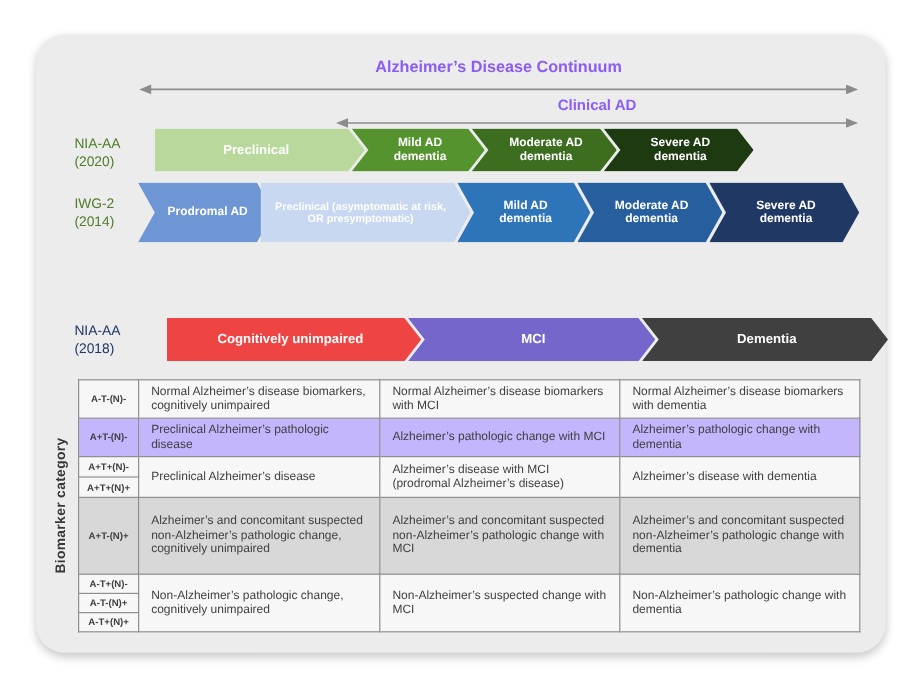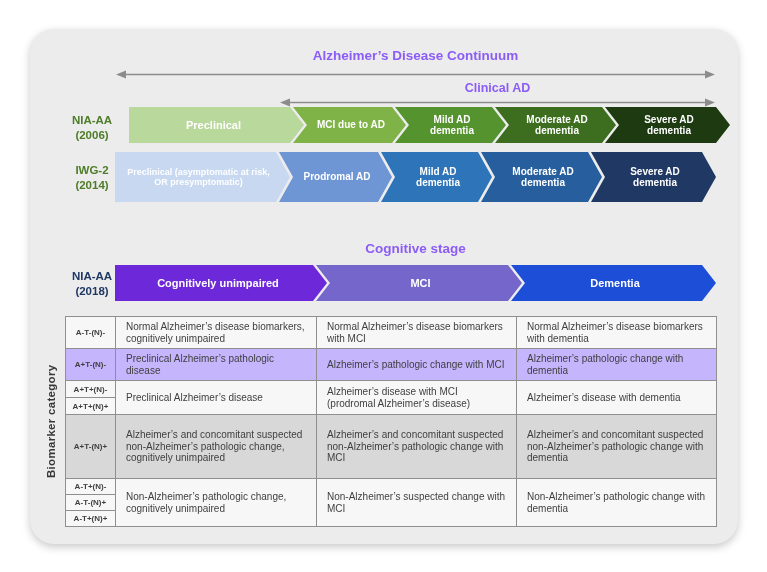--- a/index.html
+++ b/index.html
@@ -25,21 +25,21 @@
   }
   .chev.first {
     clip-path: polygon(0 0, calc(100% - 14px) 0, 100% 50%, calc(100% - 14px) 100%, 0 100%);
     padding-left:10px;
   }
   .chev + .chev { margin-left:-11px; }
   .band-g .chev, .band-b .chev { font-size:10px; }
   .band-b .chev.first { font-size:9px; padding-right:18px; }
   .band-p .chev { font-size:11px; }
   .row-label {
-    position:absolute; text-align:center; font-weight:700; font-size:11.5px; line-height:1.3;
+    position:absolute; text-align:left; font-weight:400; font-size:11.5px; line-height:1.3;
   }
   .biotable { border-collapse:collapse; table-layout:fixed; }
   .biotable td { border:1px solid #8f8f8f; color:#3f3f3f; vertical-align:middle; }
   .biotable td.code { font-size:8px; font-weight:700; text-align:center; padding:0 1px; }
   .biotable td.cell { font-size:10px; padding:2px 10px; line-height:1.18; }
   .side-label {
     position:absolute; left:8px; top:287px; height:210px; width:26px;
     writing-mode:vertical-rl; transform:rotate(180deg);
     display:flex; align-items:center; justify-content:center;
     font-weight:700; font-size:11.5px; color:#383838; letter-spacing:0.3px;
@@ -62,79 +62,75 @@
     <div class="abs fig-title" style="left:249px; top:52px; width:437px; font-size:12.5px;">Clinical AD</div>
 
     <svg class="abs" style="left:249px; top:68px;" width="437" height="11">
       <line x1="10" y1="5.5" x2="427" y2="5.5" stroke="#8c8c8c" stroke-width="1.4"></line>
       <polygon points="1,5.5 11,1.5 11,9.5" fill="#8c8c8c"></polygon>
       <polygon points="436,5.5 426,1.5 426,9.5" fill="#8c8c8c"></polygon>
     </svg>
 
     <div class="row-label" style="left: 32px; top: 84px; width: 60px; color: rgb(78, 124, 40);">
       <div>NIA-AA</div>
-      <div>(2006)</div>
+      <div>(2020)</div>
     </div>
 
     <div class="band band-g" style="left:85px; top:78px; height:36px;padding-left:14px;">
       <div class="chev first" style="width: 175px; background-color: rgb(185, 216, 155);">
         <span style="font-size:11px;">Preclinical</span>
-      </div>
-      <div class="chev" style="width: 113px; background-color: rgb(127, 179, 71);">
-        <span>MCI due to AD</span>
       </div>
       <div class="chev" style="width: 111px; background-color: rgb(85, 147, 46);">
         <span>Mild AD dementia</span>
       </div>
       <div class="chev" style="width: 121px; background-color: rgb(61, 110, 32);">
         <span>Moderate AD dementia</span>
       </div>
       <div class="chev" style="width: 125px; background-color: rgb(29, 58, 16);">
         <span>Severe AD dementia</span>
       </div>
     </div>
 
     <div class="row-label" style="left: 32px; top: 134px; width: 60px; color: rgb(78, 124, 40);">
       <div>IWG-2</div>
       <div>(2014)</div>
     </div>
 
     <div class="band band-b" style="left:85px; top:123px; height:50px;">
+      <div class="chev" style="width: 113px; background-color: rgb(110, 149, 212);">
+        <span>Prodromal AD</span>
+      </div>
       <div class="chev first" style="width: 175px; background-color: rgb(199, 216, 240);">
         <span>Preclinical (asymptomatic at risk, OR presymptomatic)</span>
-      </div>
-      <div class="chev" style="width: 113px; background-color: rgb(110, 149, 212);">
-        <span>Prodromal AD</span>
       </div>
       <div class="chev" style="width: 111px; background-color: rgb(46, 116, 184);">
         <span>Mild AD dementia</span>
       </div>
       <div class="chev" style="width: 121px; background-color: rgb(39, 95, 158);">
         <span>Moderate AD dementia</span>
       </div>
       <div class="chev" style="width: 125px; background-color: rgb(31, 56, 100);">
         <span>Severe AD dementia</span>
       </div>
     </div>
 
-    <div class="abs fig-title" style="left:85px; top:212px; width:601px;">Cognitive stage</div>
 
     <div class="row-label" style="left: 32px; top: 240px; width: 60px; color: rgb(31, 56, 100);">
       <div>NIA-AA</div>
       <div>(2018)</div>
     </div>
 
     <div class="band band-p" style="left:85px; top:236px; height:36px;">
-      <div class="chev first" style="width: 212px; background-color: #6d28d9;">
+      <div class="chev first" style="width: 212px; background-color: #ef4444; margin-left: 24px;">
         <span>Cognitively unimpaired</span>
       </div>
       <div class="chev" style="width: 206px; background-color: rgb(116, 102, 203);">
         <span>MCI</span>
       </div>
-      <div class="chev" style="width: 205px; background-color: #1d4ed8; text-align: center;">
+      <div class="chev" style="width: 205px; background-color: #404040; text-align: center;">
         <span>Dementia</span>
       </div>
     </div>
 
     <div class="side-label">Biomarker category</div>
 
     <table class="biotable abs" style="left:35px; top:287px; width:651px;">
       <colgroup>
           <col style="width:50px">
           <col style="width:201px">

